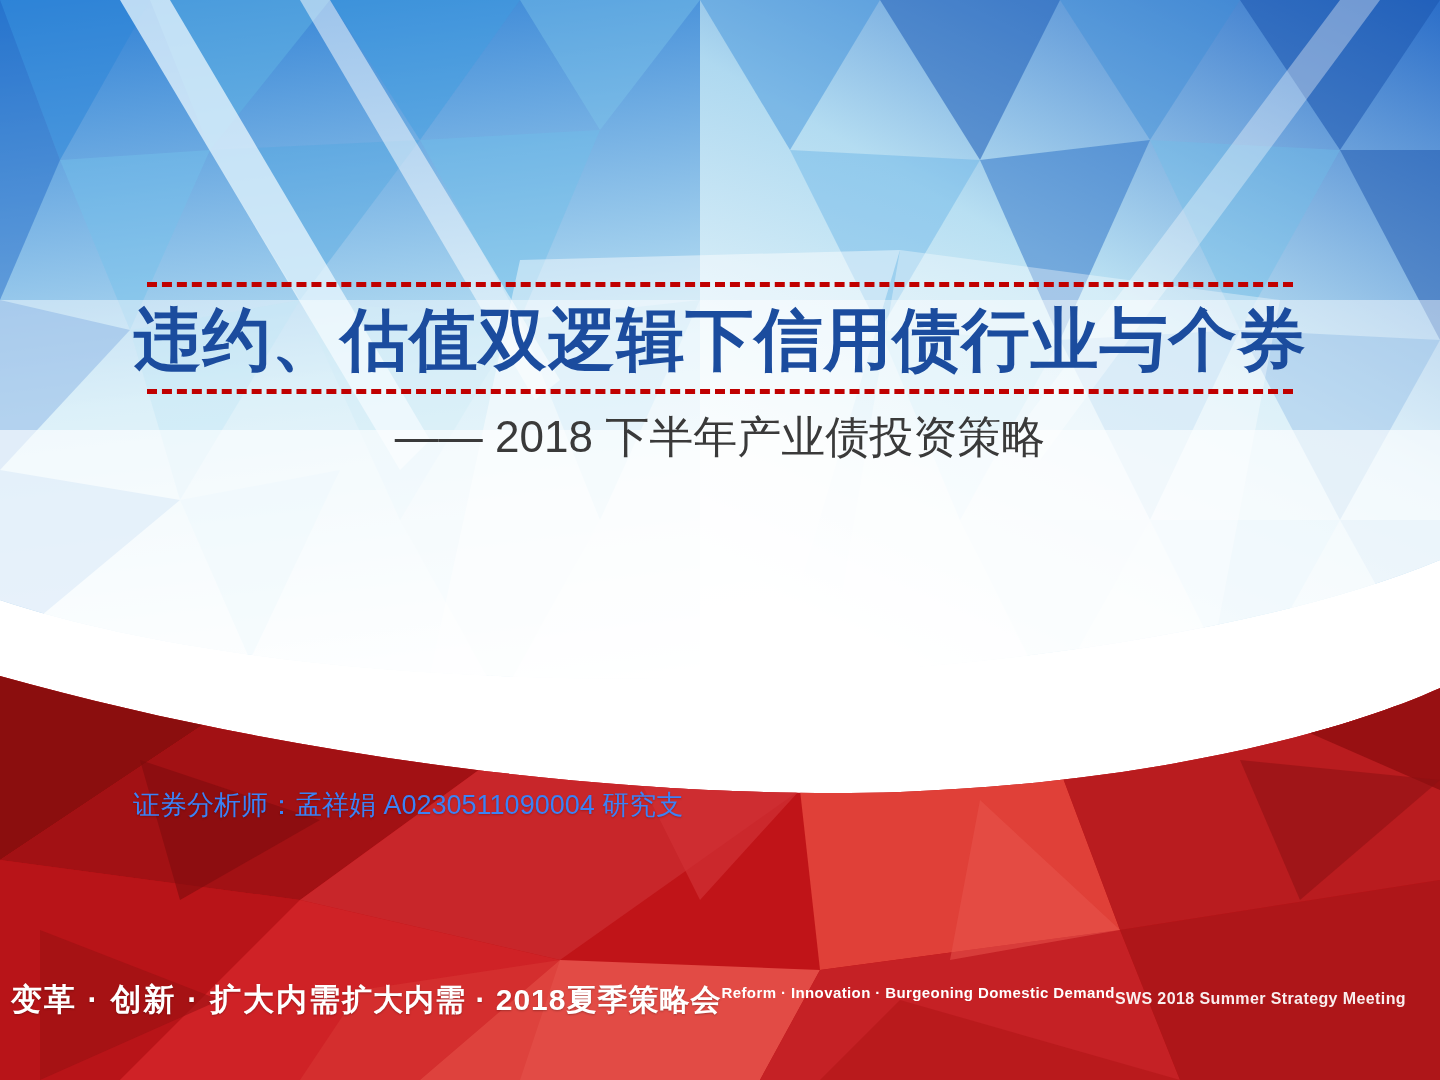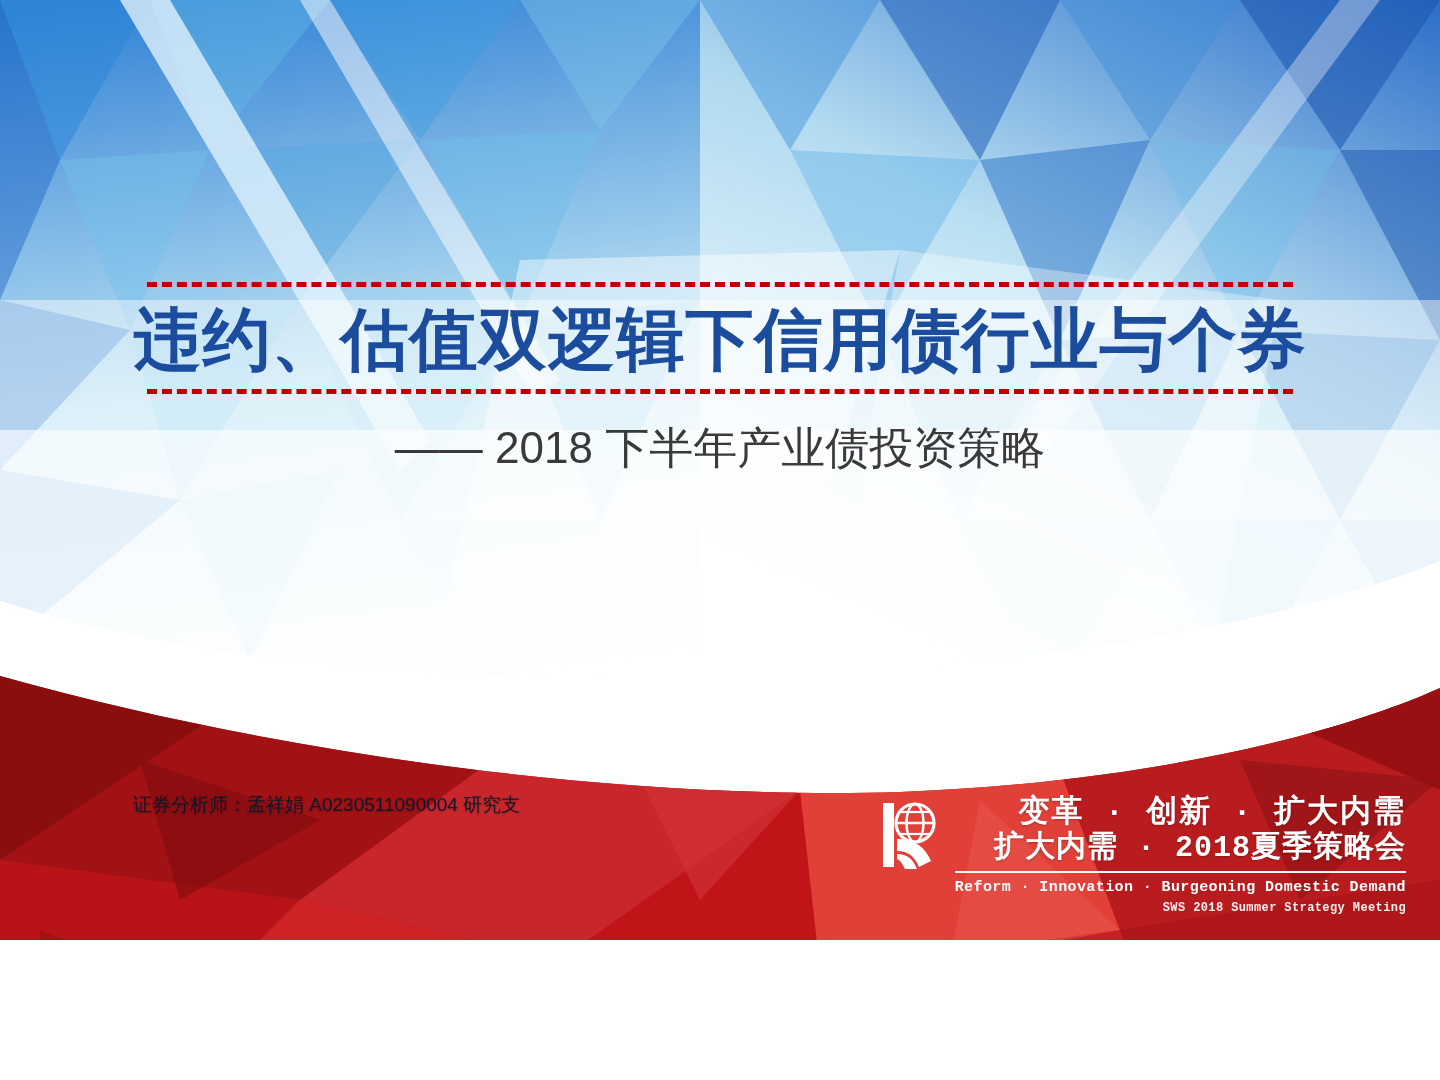--- a/index.html
+++ b/index.html
@@ -8,21 +8,21 @@
     padding: 0;
     background: #ffffff;
   }
   body {
     font-family: "Liberation Sans", "DejaVu Sans", sans-serif;
   }
 
   #slide {
     position: relative;
     width: 1440px;
-    height: 940px;
+    height: 1080px;
     overflow: hidden;
     background: #ffffff;
   }
 
   
   .bg-svg {
     position: absolute;
     left: 0; top: 0;
     width: 1440px;
     height: 1080px;
@@ -53,38 +53,38 @@
     font-size: 68px;
     line-height: 96px;
     font-weight: bold;
     color: #1B4C9E;
     letter-spacing: 1px;
     white-space: nowrap;
     padding: 4px 0 2px 0;
   }
 
   .subtitle {
-    margin-top: 26px;
+    margin-top: 15px;
     font-family: "Liberation Sans", "DejaVu Sans", sans-serif;
     font-size: 44px;
     line-height: 56px;
     color: #3A3A3A;
     font-weight: 400;
     white-space: nowrap;
   }
 
   
   .credits {
     position: absolute;
     left: 133px;
     top: 786px;
     width: 720px;
     z-index: 30;
-    color: #0f172a;
-    font-size: 19px;
+    color: #3b82f6;
+    font-size: 27px;
     line-height: 38px;
     font-weight: 400;
     text-shadow: 0 1px 2px rgba(0,0,0,0.22);
   }
   .credits div { white-space: nowrap; }
 
   
   .logo-lockup {
     position: absolute;
     right: 34px;
@@ -96,23 +96,22 @@
   }
   .logo-mark {
     width: 64px;
     height: 72px;
     flex: 0 0 auto;
     margin-right: 10px;
     margin-top: 4px;
   }
   .logo-text {
     display: flex;
-    flex-direction: column;
-    align-items: flex-end;
-    font-family: Liberation Mono, monospace;
+    flex-direction: row;
+    align-items: flex-start;
   }
   .logo-cn1 {
     font-size: 31px;
     line-height: 36px;
     font-weight: bold;
     letter-spacing: 2px;
     white-space: nowrap;
     text-shadow: 0 1px 2px rgba(0,0,0,0.25);
   }
   .logo-cn2 {
@@ -131,26 +130,27 @@
     opacity: 0.95;
   }
   .logo-en1 {
     font-size: 15px;
     line-height: 21px;
     font-weight: bold;
     letter-spacing: 0.4px;
     white-space: nowrap;
   }
   .logo-en2 {
-    font-size: 12px;
+    font-size: 16px;
     line-height: 20px;
     font-weight: bold;
     letter-spacing: 0.4px;
     white-space: nowrap;
     opacity: 0.93;
+    margin-top: 7px;
   }
 </style>
 </head>
 <body>
 
 <div id="slide">
 
   <svg class="bg-svg" viewBox="0 0 1440 1080" preserveAspectRatio="none">
     <defs>
       <linearGradient id="gTop" x1="0" y1="0" x2="0.25" y2="1">

